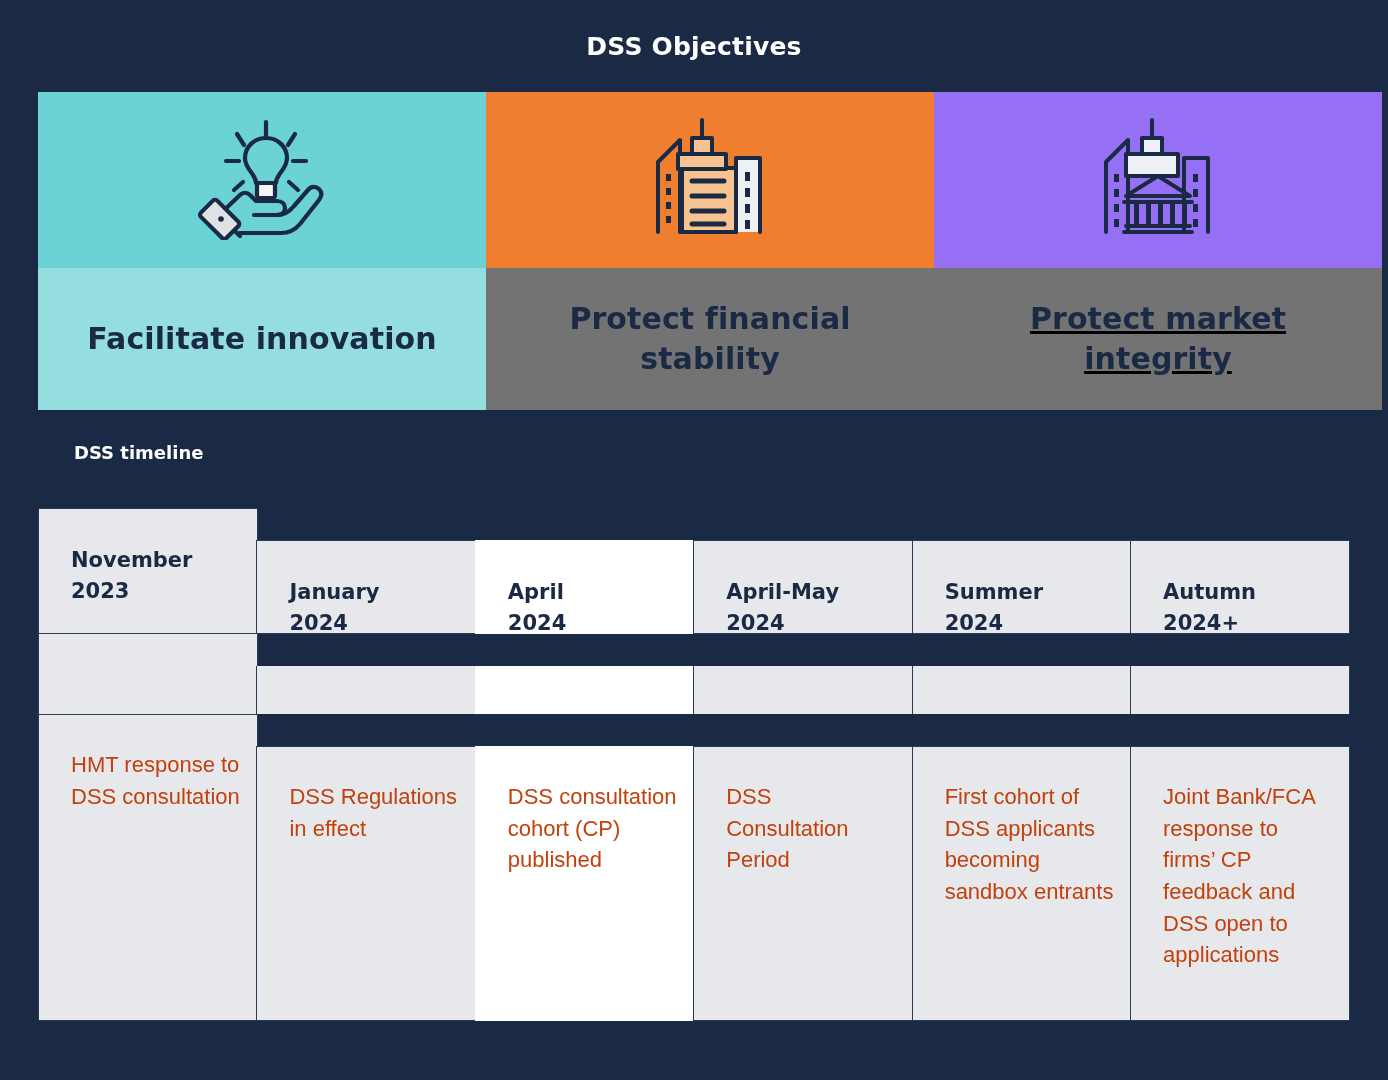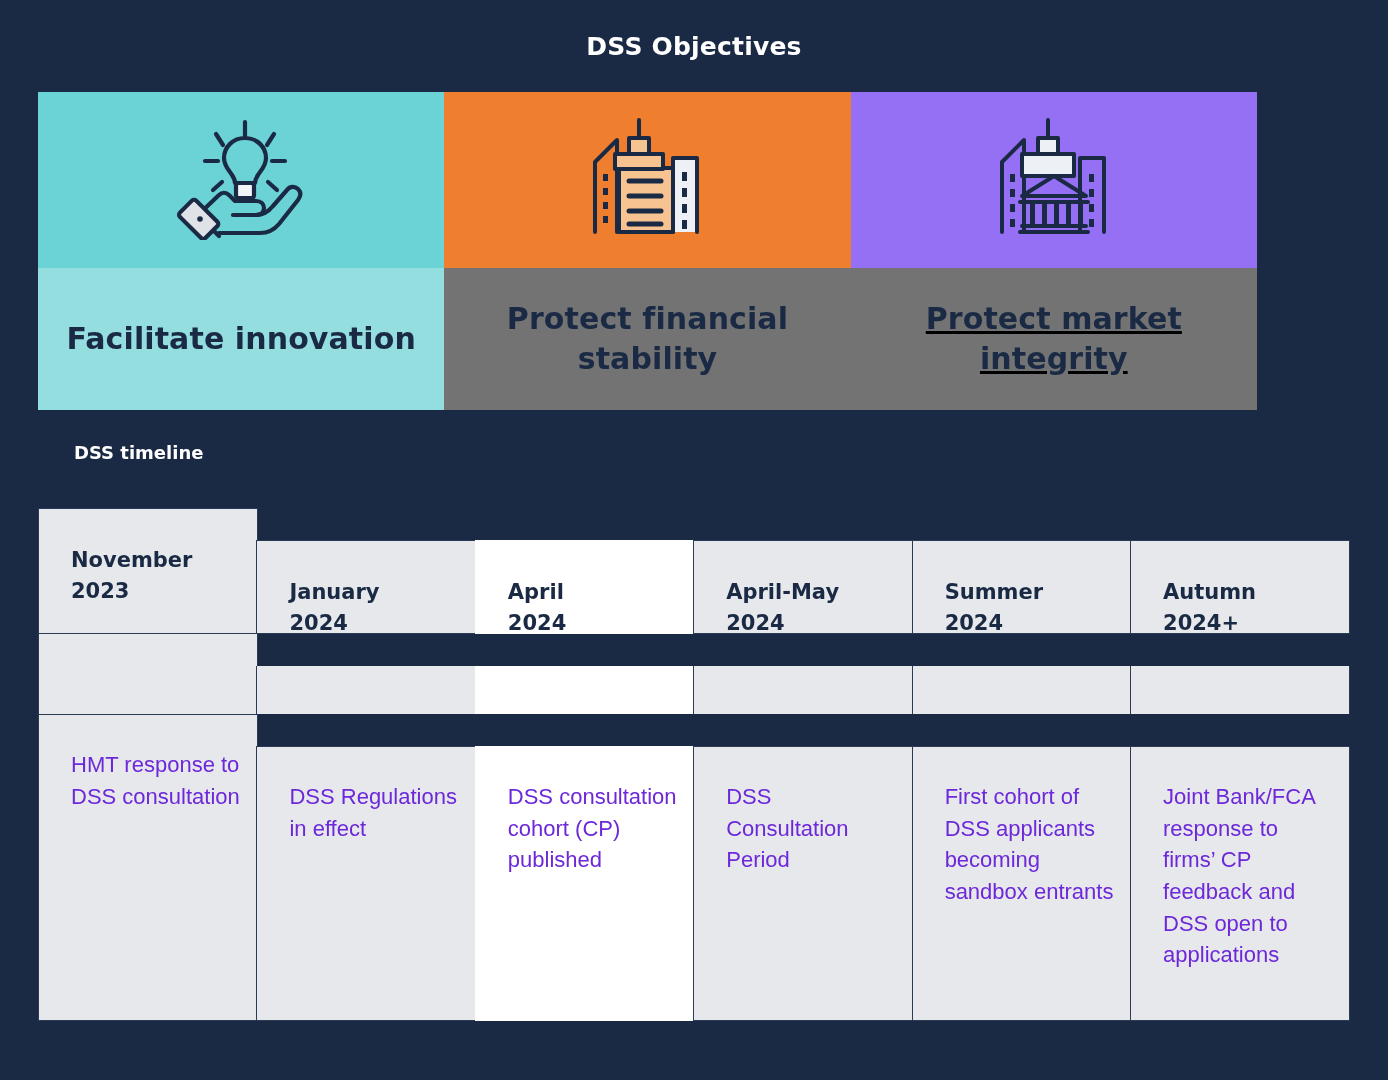--- a/index.html
+++ b/index.html
@@ -31,21 +31,21 @@
     letter-spacing: 0.2px;
     padding-top: 34px;
     line-height: 1;
   }
 
   
   .objectives {
     position: absolute;
     left: 38px;
     top: 92px;
-    width: 1219px;
+    width: 1344px;
     height: 318px;
     display: flex;
   }
   .obj-card {
     flex: 1 1 0;
     display: flex;
     flex-direction: column;
     min-width: 0;
   }
   .obj-icon-band {
@@ -132,21 +132,21 @@
     color: #1a2a44;
     font-family: "DejaVu Sans", sans-serif;
     font-weight: bold;
     font-size: 21px;
     line-height: 1.48;
   }
   .tl-head-inner .yr { display: block; }
 
   .tl-body-inner {
     padding: 34px 14px 0 32px;
-    color: #6d28d9;
+    color: #c2410c;
     font-family: "Liberation Sans", sans-serif;
     font-weight: normal;
     font-size: 22px;
     line-height: 1.44;
   }
 
   
   .tl-row-arrow .tl-cell { border-top: none; border-bottom: none; }
 </style>
 </head>

